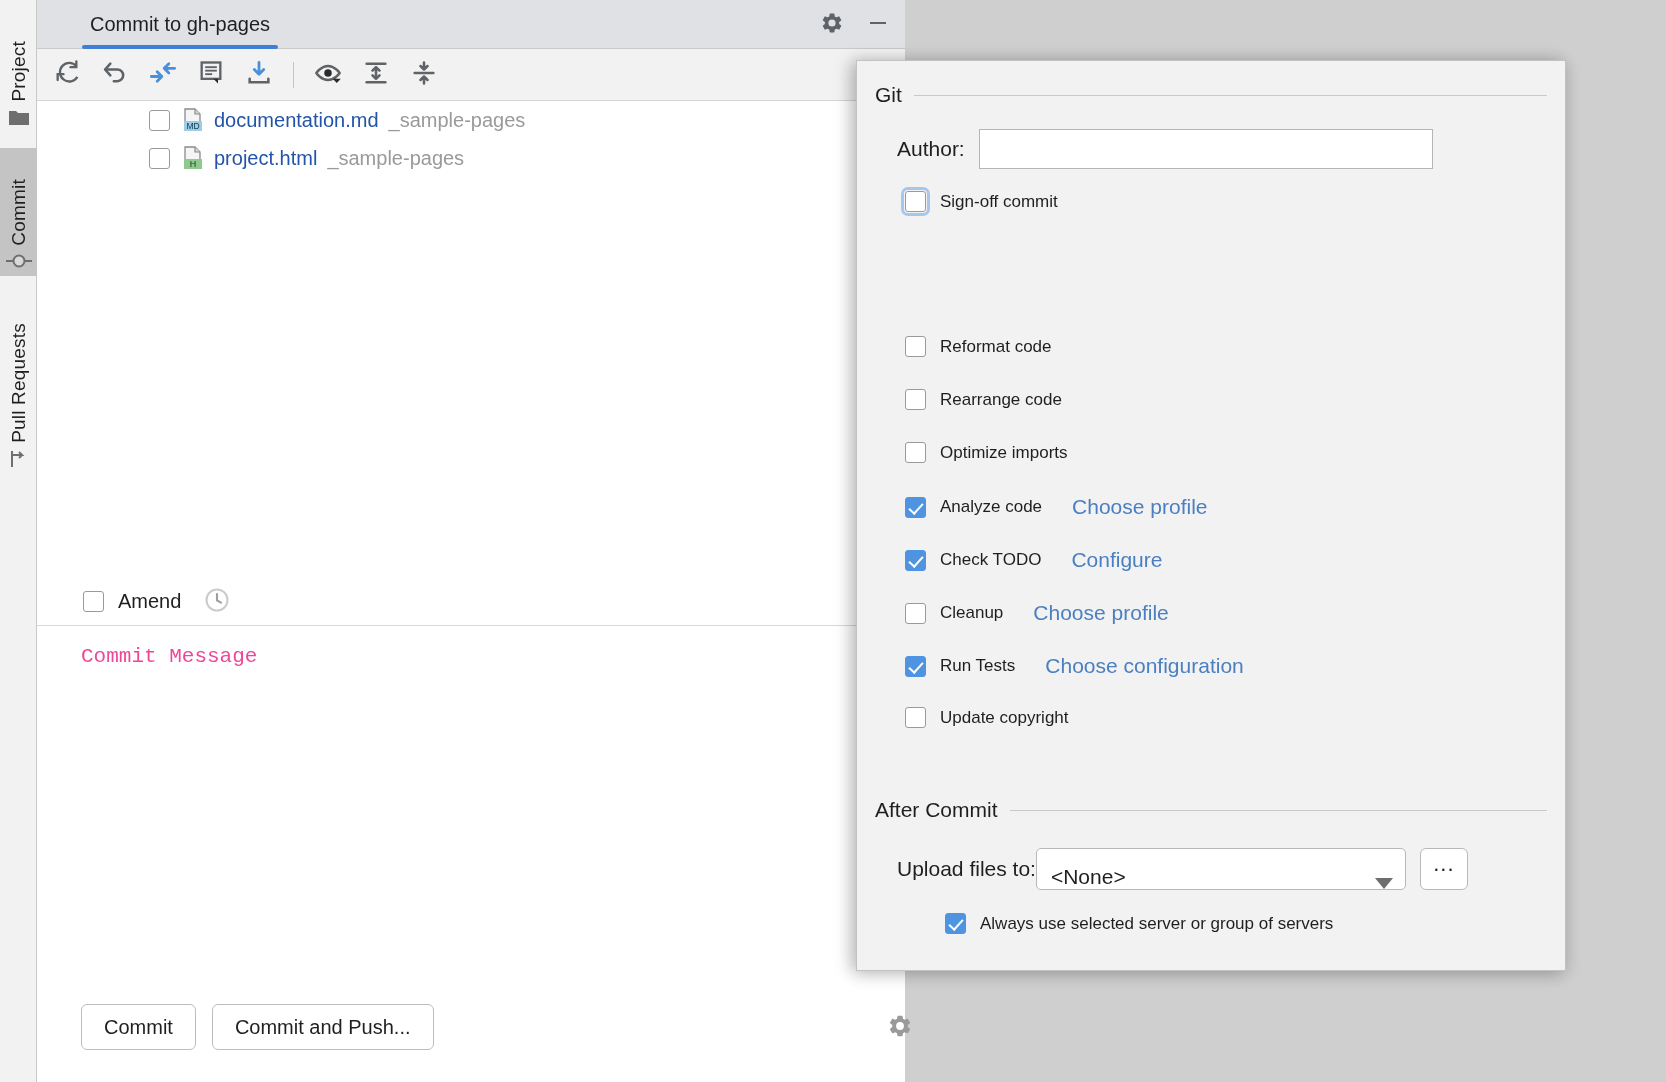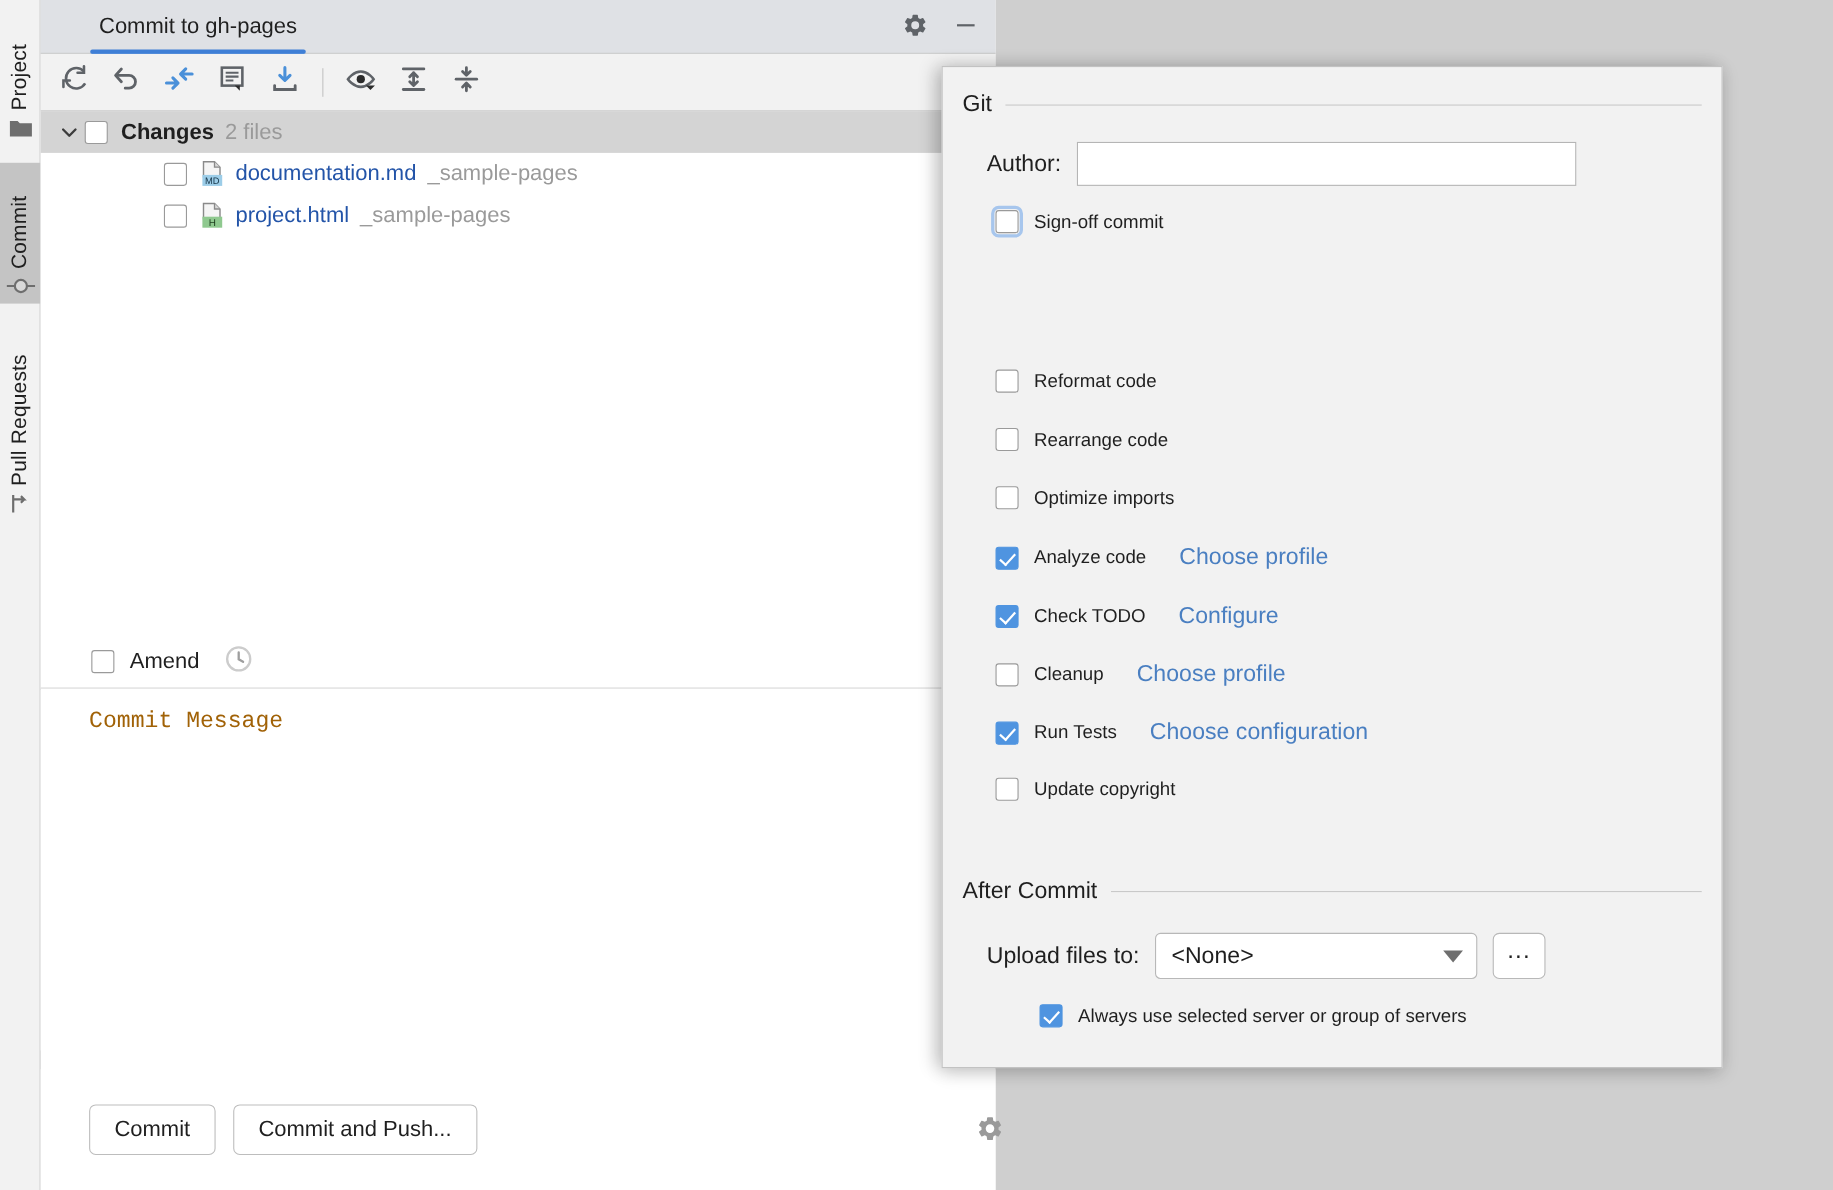--- a/index.html
+++ b/index.html
@@ -106,21 +106,21 @@
   .amend-label { font-size: 20px; color: #1f1f1f; }
   .clock-icon { margin-left: 8px; cursor: pointer; }
 
   
   .msg-area {
     position: absolute; left: 0; top: 627px; width: 868px; height: 328px;
     background: #fff; padding: 18px 20px 0 44px;
   }
   .msg-placeholder {
     font-family: "Liberation Mono", "DejaVu Sans Mono", monospace;
-    font-size: 21px; color: #a16207;
+    font-size: 21px; color: #ec4899;
   }
 
   
   .btn-bar {
     position: absolute; left: 0; bottom: 0; width: 868px; height: 110px;
     display: flex; align-items: center; padding-left: 44px; gap: 16px;
     background: #fff;
   }
   .btn {
     height: 46px; padding: 0 22px; border: 1px solid #bdbdbd; border-radius: 6px;
@@ -303,30 +303,20 @@
             <line x1="4" y1="12" x2="20" y2="12" stroke-linecap="round"></line>
             <path d="M12 3v6M9 6l3 3 3-3" stroke-linecap="round" stroke-linejoin="round"></path>
             <path d="M12 21v-6M9 18l3-3 3 3" stroke-linecap="round" stroke-linejoin="round"></path>
           </svg>
         </span>
       </div>
     </div>
 
     <div class="tree">
 
-      <div class="tree-row selected">
-        <span class="twisty">
-          <svg width="18" height="18" viewBox="0 0 16 16" fill="none" stroke="#3c3c3c" stroke-width="1.9">
-            <path d="M3 6l5 5 5-5" stroke-linecap="round" stroke-linejoin="round"></path>
-          </svg>
-        </span>
-        <span class="cbx"></span>
-        <span class="node-label">Changes</span>
-        <span class="node-count">2 files</span>
-      </div>
 
       <div class="tree-row file-row">
         <span class="cbx"></span>
         <span class="file-icon">
           <svg width="26" height="26" viewBox="0 0 26 26">
             <path d="M5 2h10l5 5v9H5z" fill="#f5f5f5" stroke="#8a8a8a" stroke-width="1.3"></path>
             <path d="M15 2v5h5" fill="#d8d8d8" stroke="#8a8a8a" stroke-width="1.2"></path>
             <rect x="4" y="14" width="18" height="10" fill="#9ccde8"></rect>
             <text x="13" y="22" font-size="8.5" text-anchor="middle" fill="#17364a" font-family="Liberation Sans, sans-serif">MD</text>
           </svg>
@@ -440,21 +430,21 @@
       <span class="cklabel">Update copyright</span>
     </div>
 
     <div class="grp" style="top:737px;">
       <span class="grp-title">After Commit</span>
       <span class="grp-line"></span>
     </div>
 
     <div class="row" style="top:787px; left:40px;">
       <span class="lbl">Upload files to:</span>
-      <span class="combo" style="width:293px; margin-left:14px;">
+      <span class="combo" style="width:370px; margin-left:0;align-items:flex-end;">
         <span>&lt;None&gt;</span>
         <span class="caret"></span>
       </span>
       <span class="dots-btn" style="margin-left:14px;">...</span>
     </div>
 
     <div class="ckrow" style="top:852px; left:88px;">
       <span class="cbx checked"></span>
       <span class="cklabel">Always use selected server or group of servers</span>
     </div>

